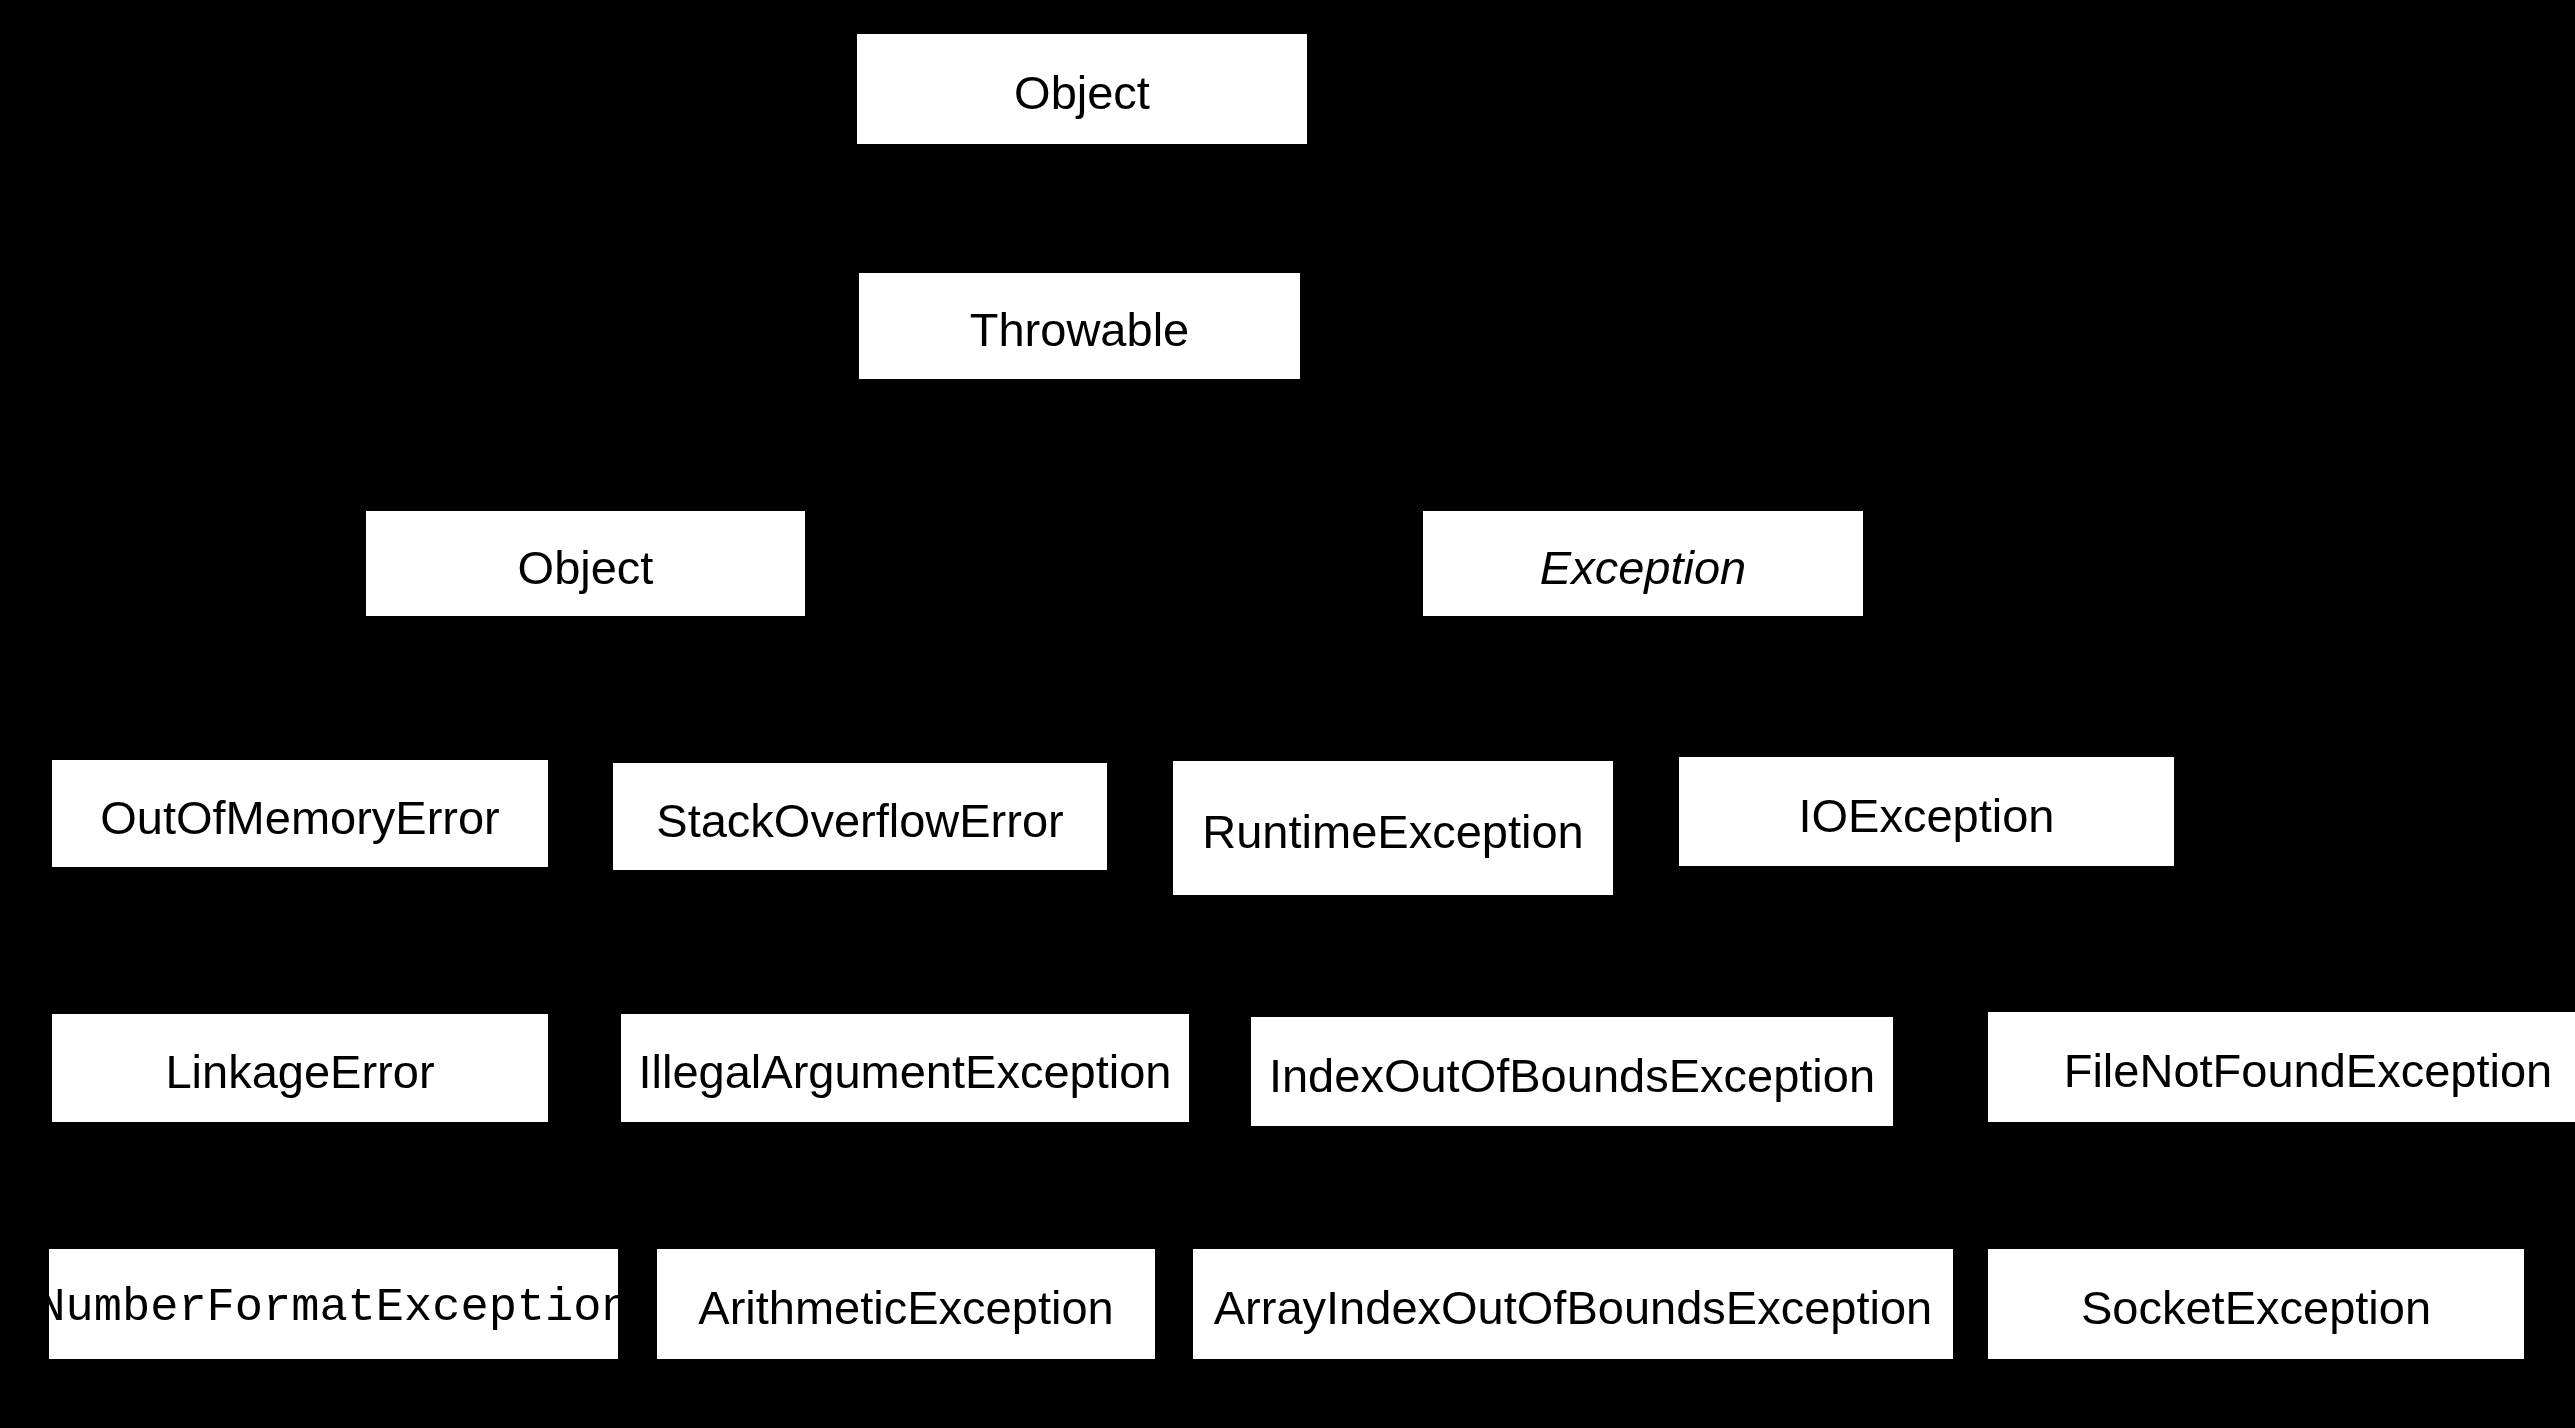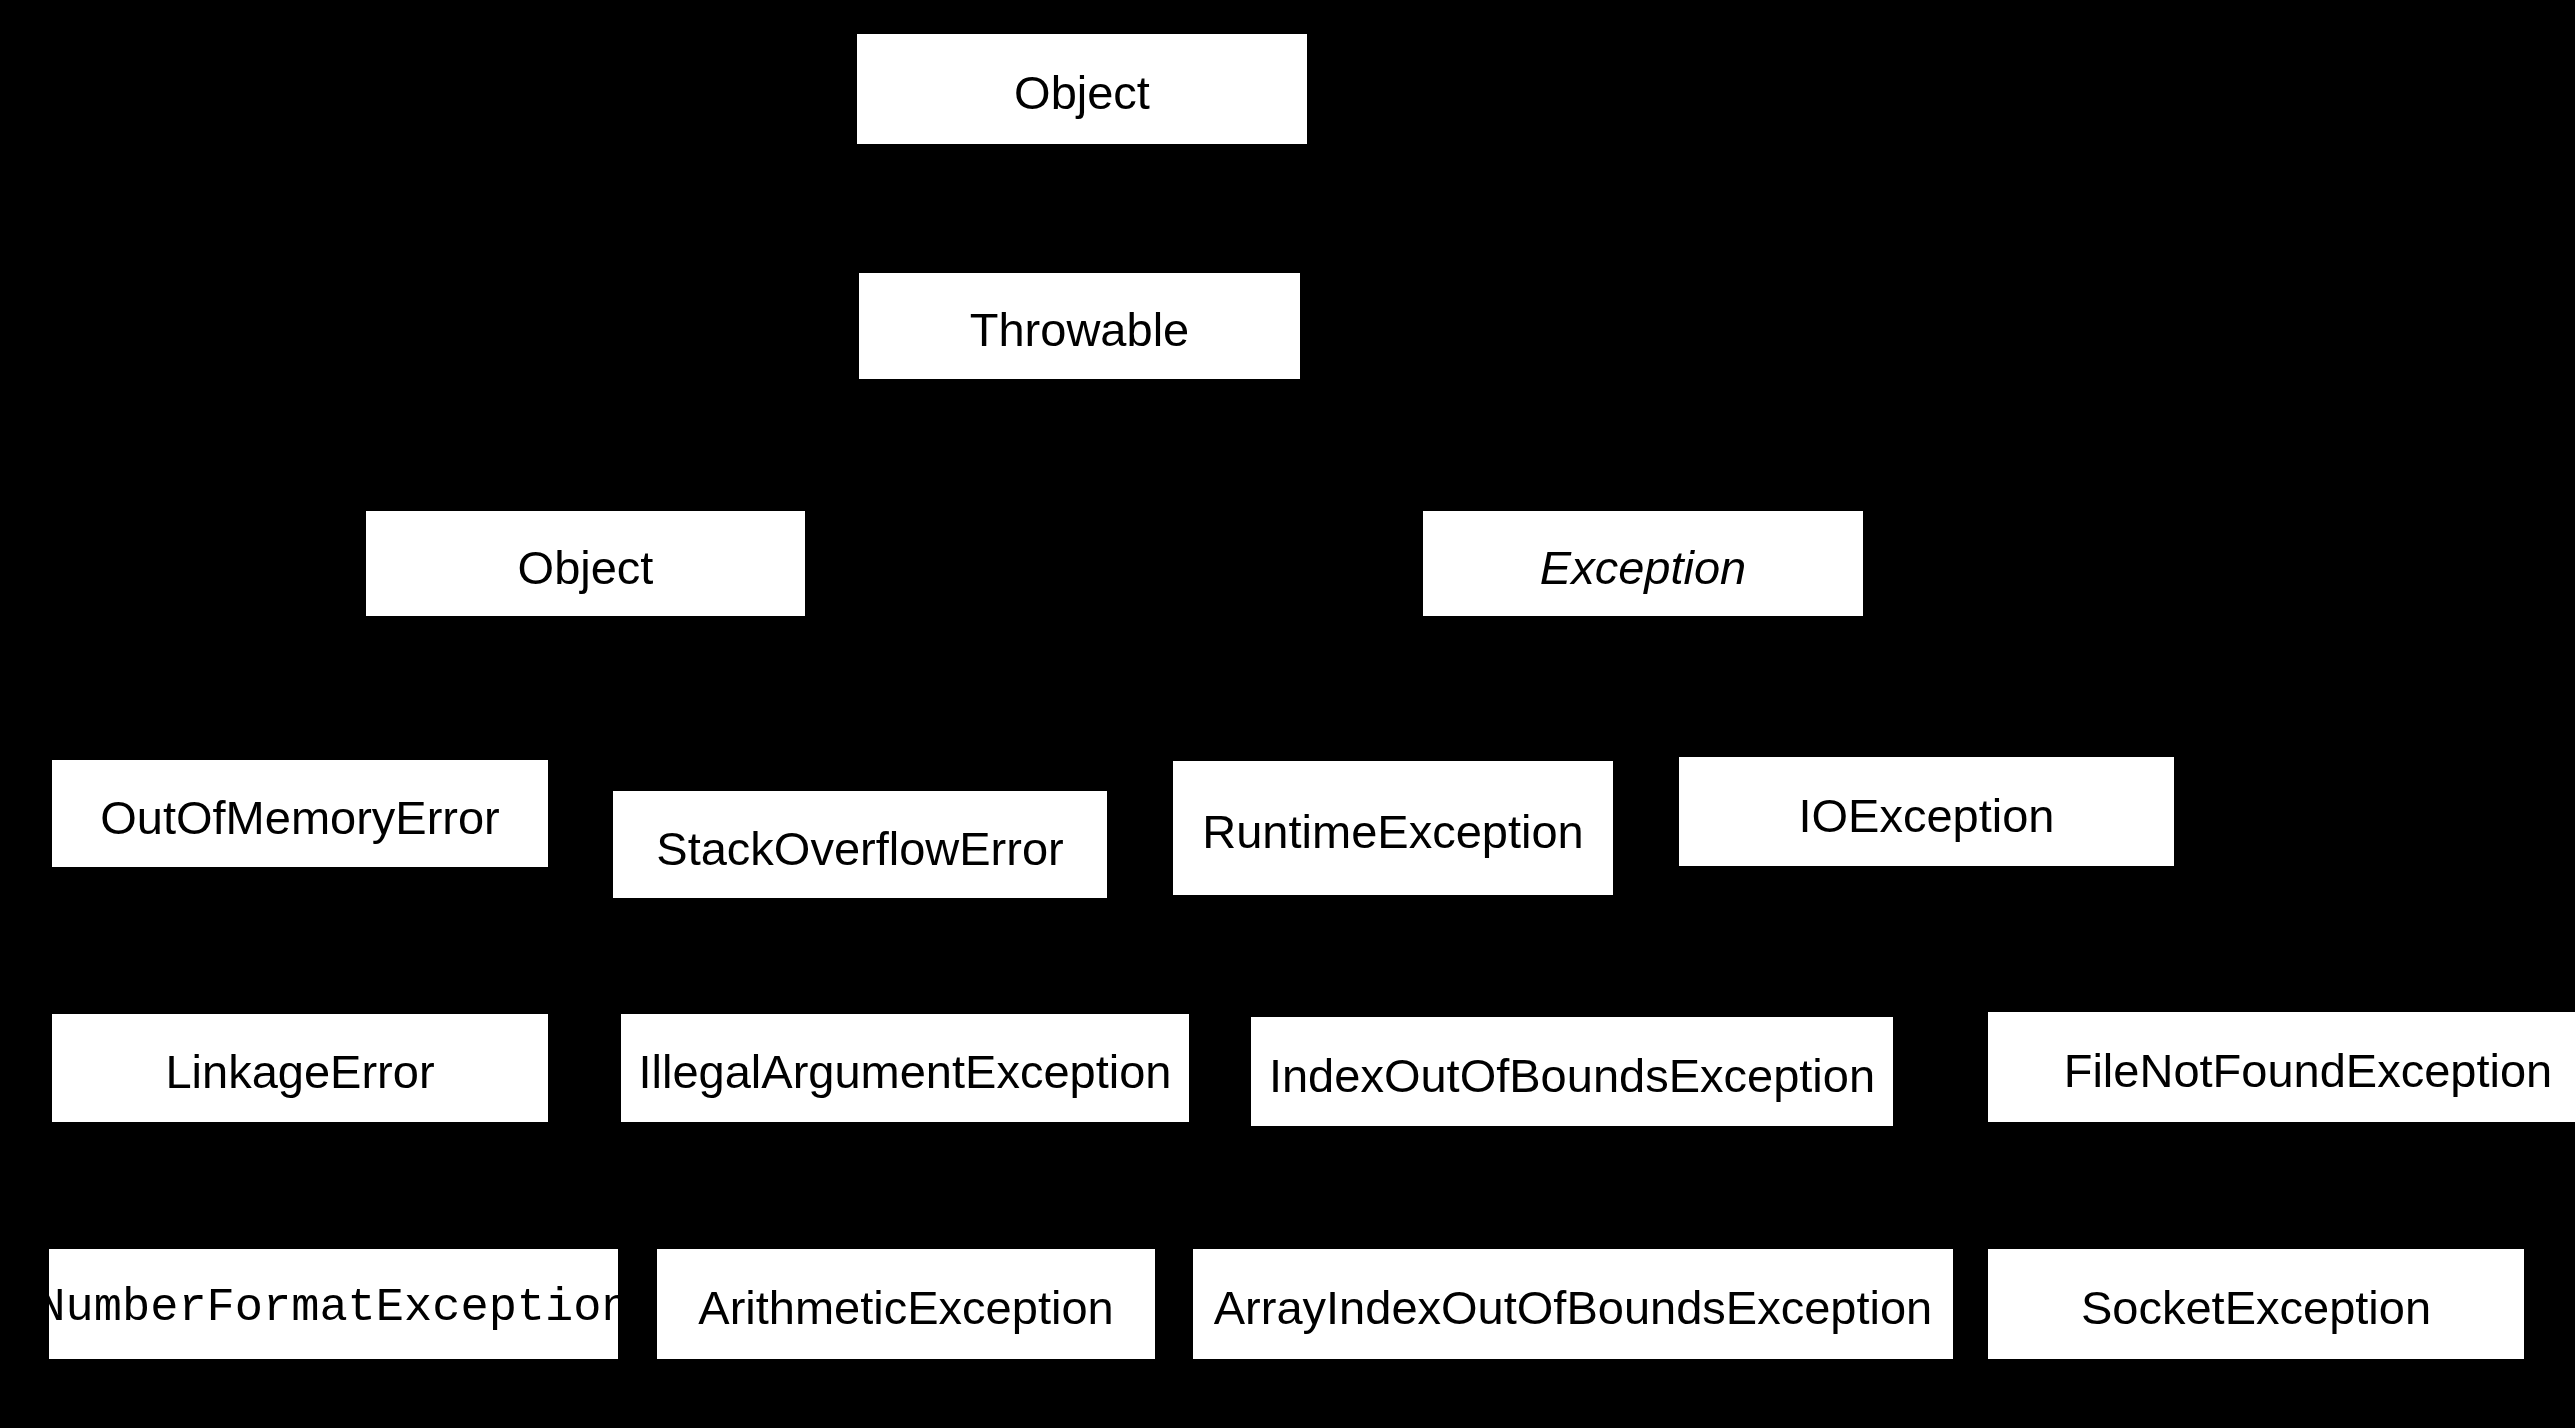--- a/index.html
+++ b/index.html
@@ -36,21 +36,21 @@
 <div class="canvas">
 
   <div class="node" style="left:857px; top:34px;   width:450px;  height:110px;">Object</div>
 
   <div class="node" style="left:859px; top:273px;  width:441px;  height:106px;">Throwable</div>
 
   <div class="node" style="left:366px;  top:511px;  width:439px;  height:105px;">Object</div>
   <div class="node" style="left:1423px; top:511px;  width:440px;  height:105px;font-style:italic;">Exception</div>
 
   <div class="node" style="left:52px;   top:760px; width:496px;  height:107px;">OutOfMemoryError</div>
-  <div class="node" style="left:613px; top:791px; width:494px;  height:107px;">StackOverflowError</div>
+  <div class="node" style="left:613px; top:763px; width:494px;  height:107px;">StackOverflowError</div>
   <div class="node" style="left:1173px; top:761px; width:440px;  height:134px;">RuntimeException</div>
   <div class="node" style="left:1679px; top:757px; width:495px;  height:109px;">IOException</div>
 
   <div class="node" style="left:52px;   top:1014px; width:496px;  height:108px;">LinkageError</div>
   <div class="node" style="left:621px; top:1014px; width:568px; height:108px;">IllegalArgumentException</div>
   <div class="node" style="left:1251px; top:1017px; width:642px; height:109px;">IndexOutOfBoundsException</div>
   <div class="node" style="left:1988px; top:1012px; width:640px;  height:110px;">FileNotFoundException</div>
 
   <div class="node" style="left:49px;   top:1249px; width:569px; height:110px;font-family:Liberation Mono, monospace;">NumberFormatException</div>
   <div class="node" style="left:657px; top:1249px; width:498px;  height:110px;">ArithmeticException</div>

